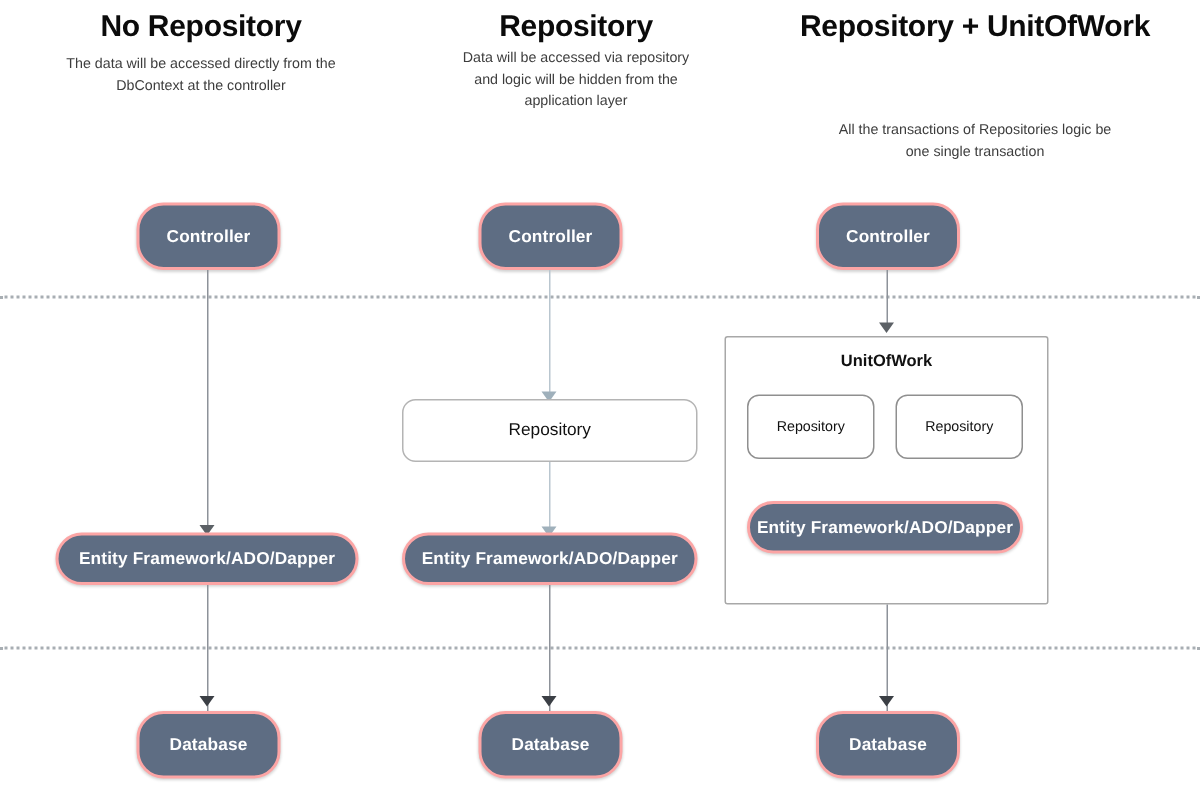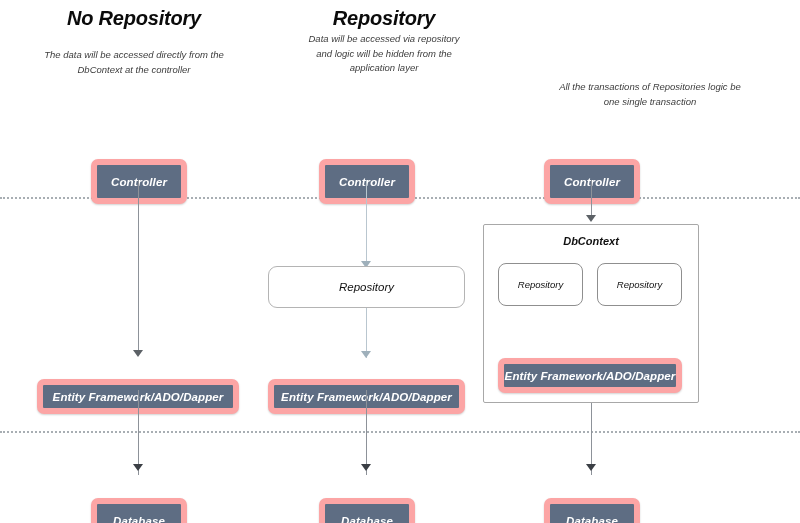--- a/index.html
+++ b/index.html
@@ -11,21 +11,20 @@
     font-family: "Liberation Sans", sans-serif;
     overflow: hidden;
     position: relative;
   }
 
   #diagram {
     position: absolute;
     inset: 0;
     width: 800px;
     height: 432px;
-    font-style: italic;
   }
 
   
   .band-divider {
     position: absolute;
     left: 0;
     width: 800px;
     height: 0;
     border-top: 2px dotted #9aa0a6;
     opacity: .85;
@@ -59,43 +58,42 @@
   .col-sub {
     position: absolute;
     left: 0;
     width: 100%;
     text-align: center;
     font-size: 9.5px;
     color: #3d3d3d;
     line-height: 1.55;
     padding: 0 34px;
   }
-  .col1 .col-sub { top: 48px; }
+  .col1 .col-sub { top: 36px; }
   .col2 .col-sub { top: 32px; }
   .col3 .col-sub { top: 80px; padding: 0 58px; }
 
   
   .node {
     position: absolute;
     display: flex;
     align-items: center;
     justify-content: center;
     text-align: center;
   }
 
   .node.dark {
     background: #5e6d83;
-    border: 6px solid #fca5a5;
-    border-radius: 7px;
+    border: 2px solid #fca5a5;
+    border-radius: 18px;
     color: #ffffff;
     font-size: 11.5px;
     font-weight: bold;
     box-shadow: 0 1px 2px rgba(0,0,0,.18);
     letter-spacing: .1px;
-    margin-top: 24px;
   }
 
   .node.light {
     background: #ffffff;
     border: 1px solid #b4b4b4;
     border-radius: 9px;
     color: #111111;
     font-size: 11.5px;
     font-weight: normal;
   }
@@ -190,31 +188,32 @@
     <div class="node dark" style="left:0px; top:355px; width:197px; height:35px;">Entity Framework/ADO/Dapper</div>
 
     <div class="conn grey" style="left:98px; top:390px; height:85px;"></div>
     <div class="arrow dark" style="left:93px; top:464px;"></div>
 
     <div class="node dark" style="left:51px; top:474px; width:96px; height:45px;">Database</div>
   </div>
 
   <div class="column col3">
 
+    <div class="col-title">Repository + UnitOfWork</div>
 
     <div class="col-sub">All the transactions of Repositories logic be one single transaction</div>
 
     <div class="node dark" style="left:44px; top:135px; width:96px; height:45px;">Controller</div>
 
     <div class="conn grey" style="left:91px; top:180px; height:38px;"></div>
     <div class="arrow grey" style="left:86px; top:215px;"></div>
 
     <div class="uow-group" style="left:-17px; top:224px; width:216px; height:179px;">
 
-      <div class="uow-label">DbContext</div>
+      <div class="uow-label">UnitOfWork</div>
 
       <div class="node small-light" style="left:14px; top:38px; width:85px; height:43px;">Repository</div>
 
       <div class="node small-light" style="left:113px; top:38px; width:85px; height:43px;">Repository</div>
 
       <div class="node dark" style="left:14px; top:109px; width:184px; height:35px;">Entity Framework/ADO/Dapper</div>
     </div>
 
     <div class="conn grey" style="left:91px; top:403px; height:72px;"></div>
     <div class="arrow dark" style="left:86px; top:464px;"></div>

